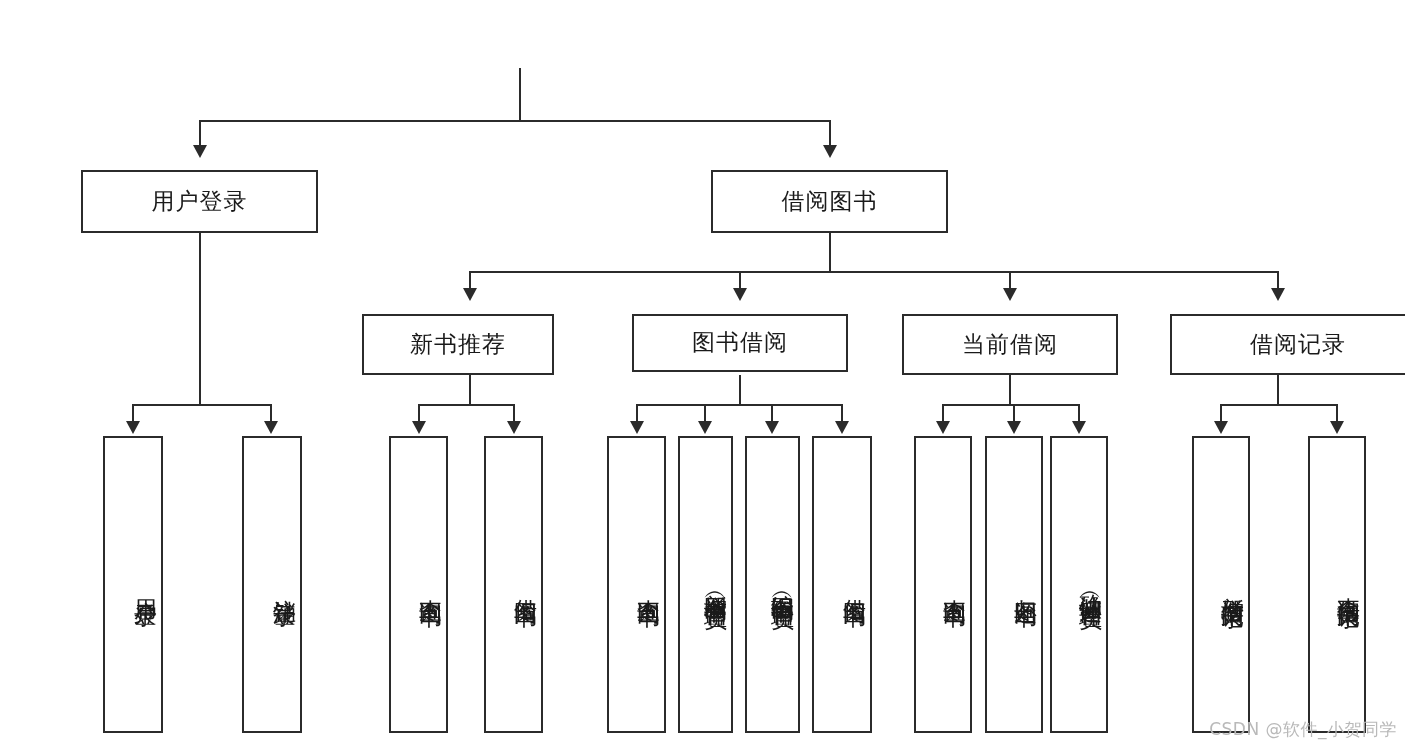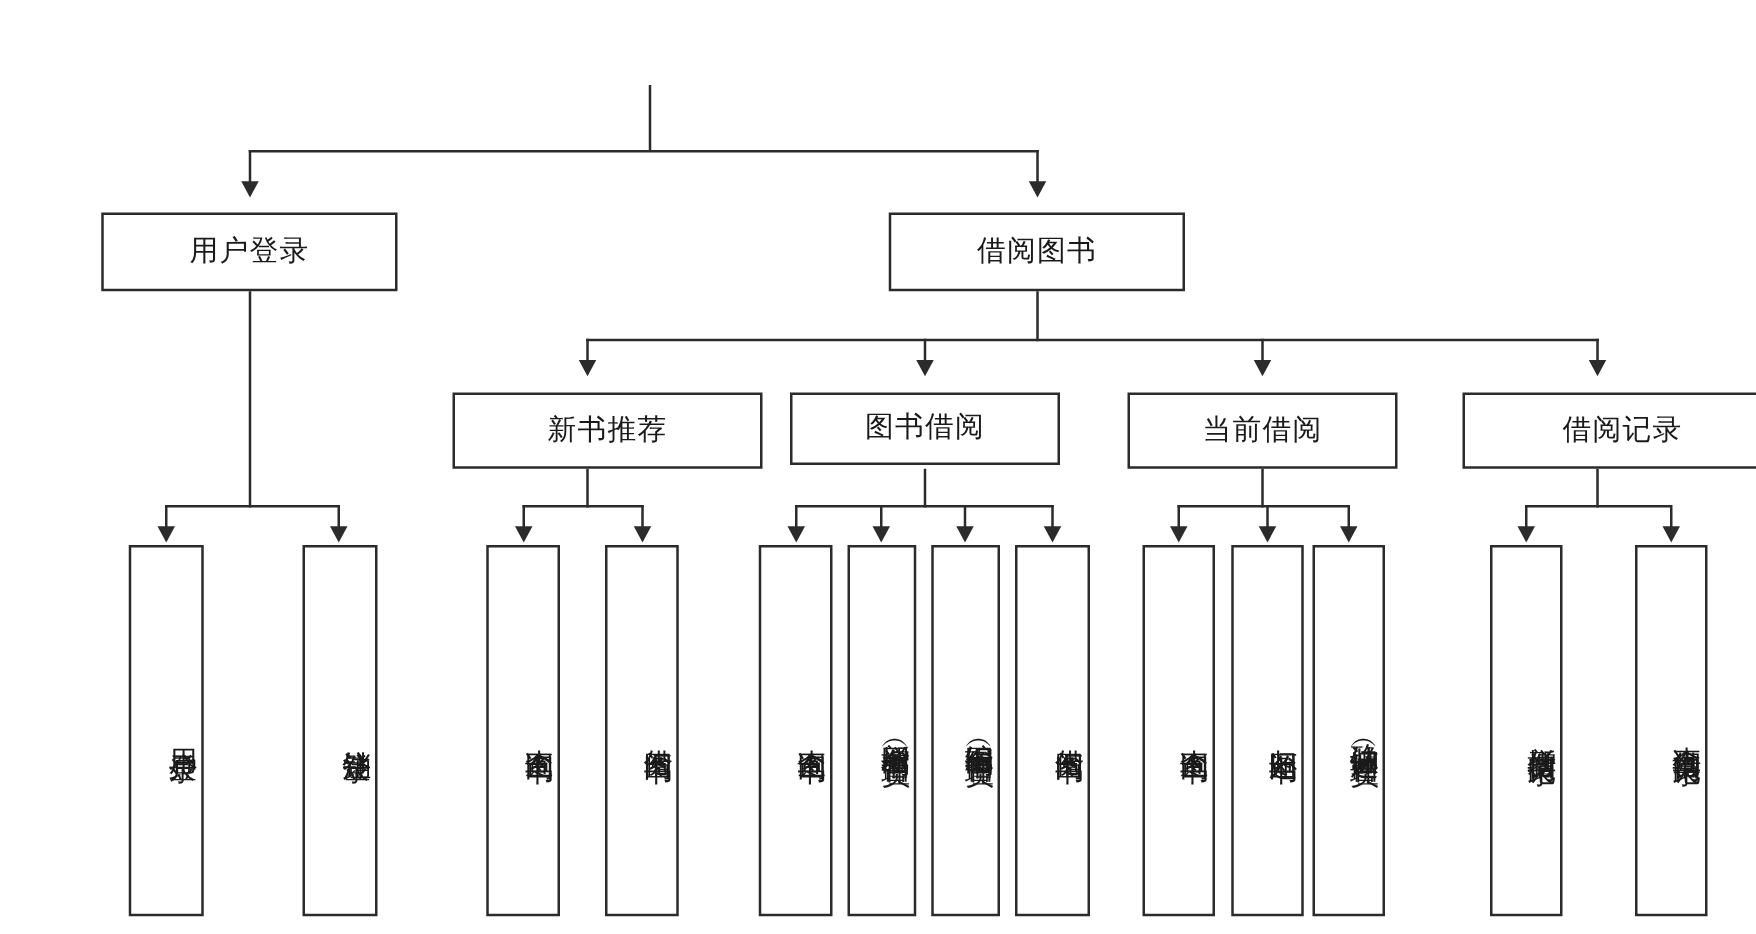--- a/index.html
+++ b/index.html
@@ -110,21 +110,21 @@
   <div class="edge h" style="left:469px; top:271px; width:810px;"></div>
   <div class="edge v" style="left:469px; top:271px; height:20px;"></div>
   <div class="arrow" style="left:463px; top:288px;"></div>
   <div class="edge v" style="left:739px; top:271px; height:20px;"></div>
   <div class="arrow" style="left:733px; top:288px;"></div>
   <div class="edge v" style="left:1009px; top:271px; height:20px;"></div>
   <div class="arrow" style="left:1003px; top:288px;"></div>
   <div class="edge v" style="left:1277px; top:271px; height:20px;"></div>
   <div class="arrow" style="left:1271px; top:288px;"></div>
 
-  <div class="node horizontal" style="left:362px; top:314px; width:248px; height:61px;">
+  <div class="node horizontal" style="left:362px; top:314px; width:192px; height:61px;">
     <span>新书推荐</span>
   </div>
   <div class="node horizontal" style="left:632px; top:314px; width:216px; height:58px;">
     <span>图书借阅</span>
   </div>
   <div class="node horizontal" style="left:902px; top:314px; width:216px; height:61px;justify-content:center;">
     <span>当前借阅</span>
   </div>
   <div class="node horizontal" style="left:1170px; top:314px; width:256px; height:61px;">
     <span>借阅记录</span>
@@ -201,14 +201,15 @@
     <span class="vtext">确认归还（管理员）</span>
   </div>
 
   <div class="node vertical" style="left:1192px; top:436px; width:58px; height:297px;">
     <span class="vtext">新增借阅记录</span>
   </div>
   <div class="node vertical" style="left:1308px; top:436px; width:58px; height:297px;">
     <span class="vtext">查询借阅记录</span>
   </div>
 
+  <div id="watermark">CSDN @软件_小贺同学</div>
 
 </div>
 
 </body></html>

